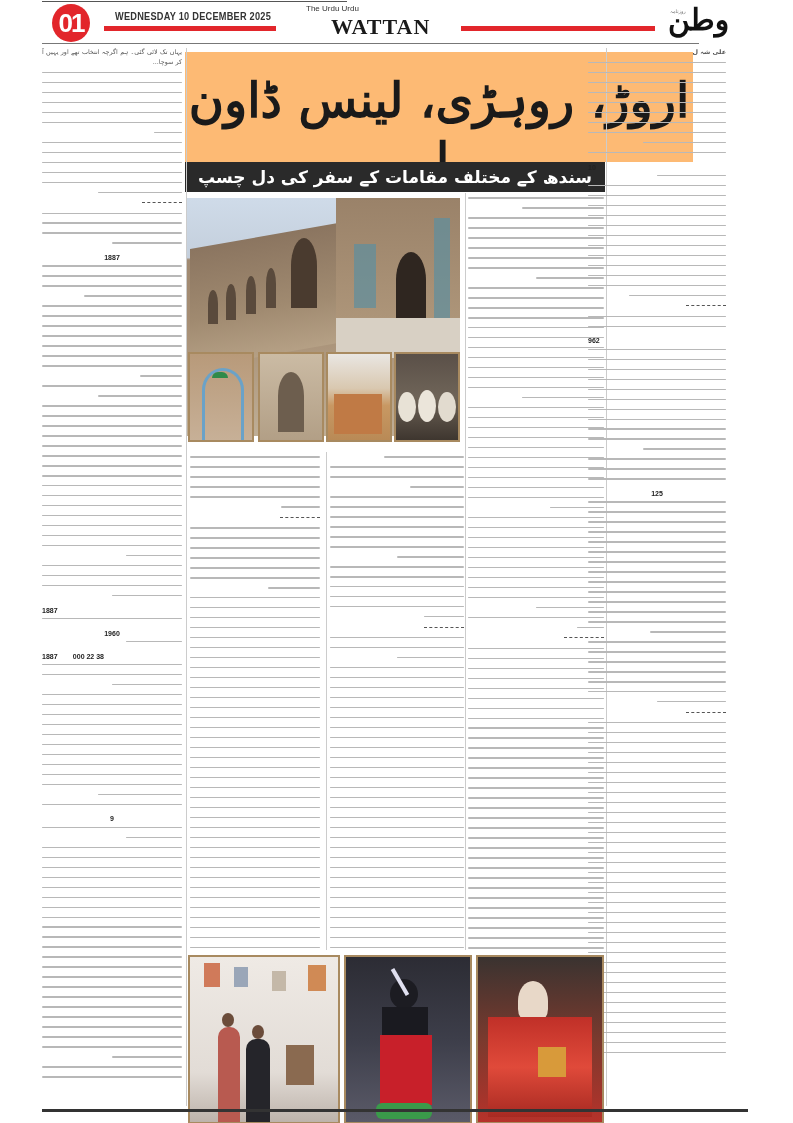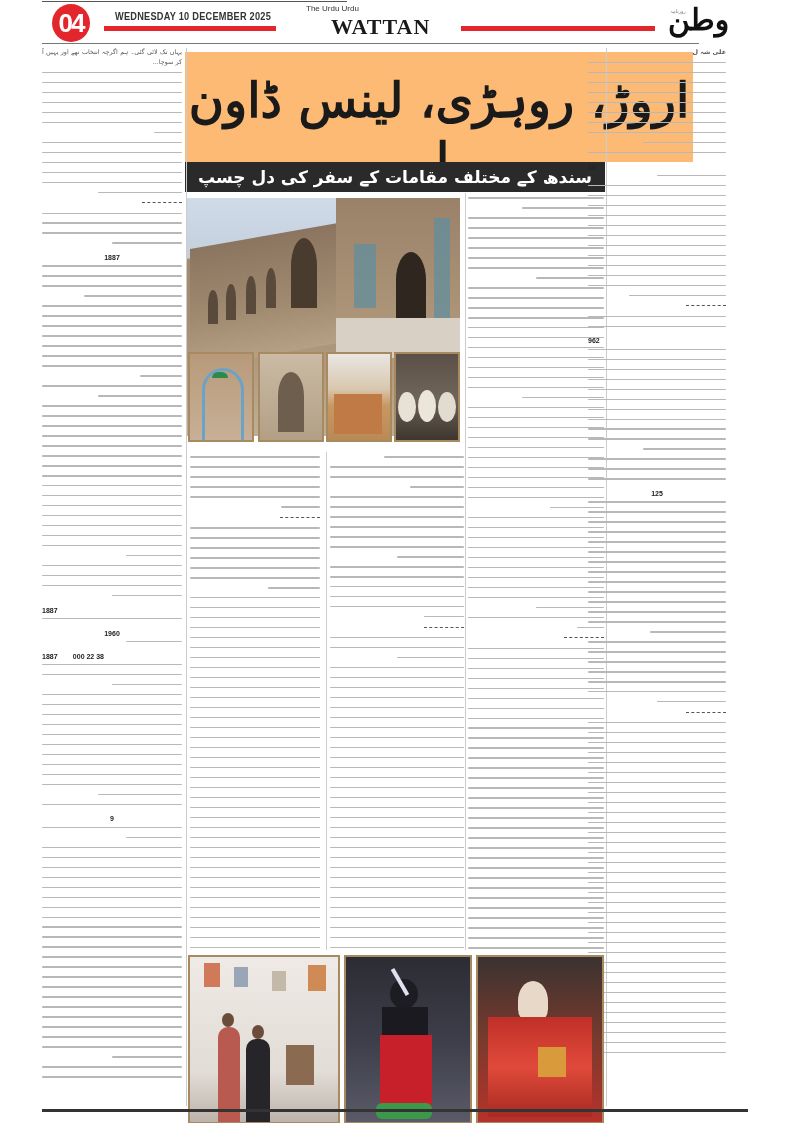--- a/index.html
+++ b/index.html
@@ -62,21 +62,21 @@
   .pb3 { left: 476px; width: 124px; background: linear-gradient(180deg,#3a3330 0%,#7a3a2e 50%,#b6322a 100%); }
 
   .divider-bottom { position: absolute; left: 42px; top: 1109px; width: 706px; height: 3px; background: #333; }
   .v-rule { position: absolute; width: 1px; background: #ccc; }
 </style>
 </head>
 <body>
 
 <div>
   <div class="mast-top-line"></div>
-  <div class="page-badge">04</div>
+  <div class="page-badge">01</div>
   <div class="date-text">WEDNESDAY   10 DECEMBER 2025</div>
   <div class="red-bar-left"></div>
   <div class="urdu-daily">The Urdu Urdu</div>
   <div class="wattan-title">WATTAN</div>
   <div class="red-bar-right"></div>
   <div class="logo-small">روزنامہ</div>
   <div class="logo-urdu">وطن</div>
   <div class="mast-bottom-line"></div>
 </div>
 

